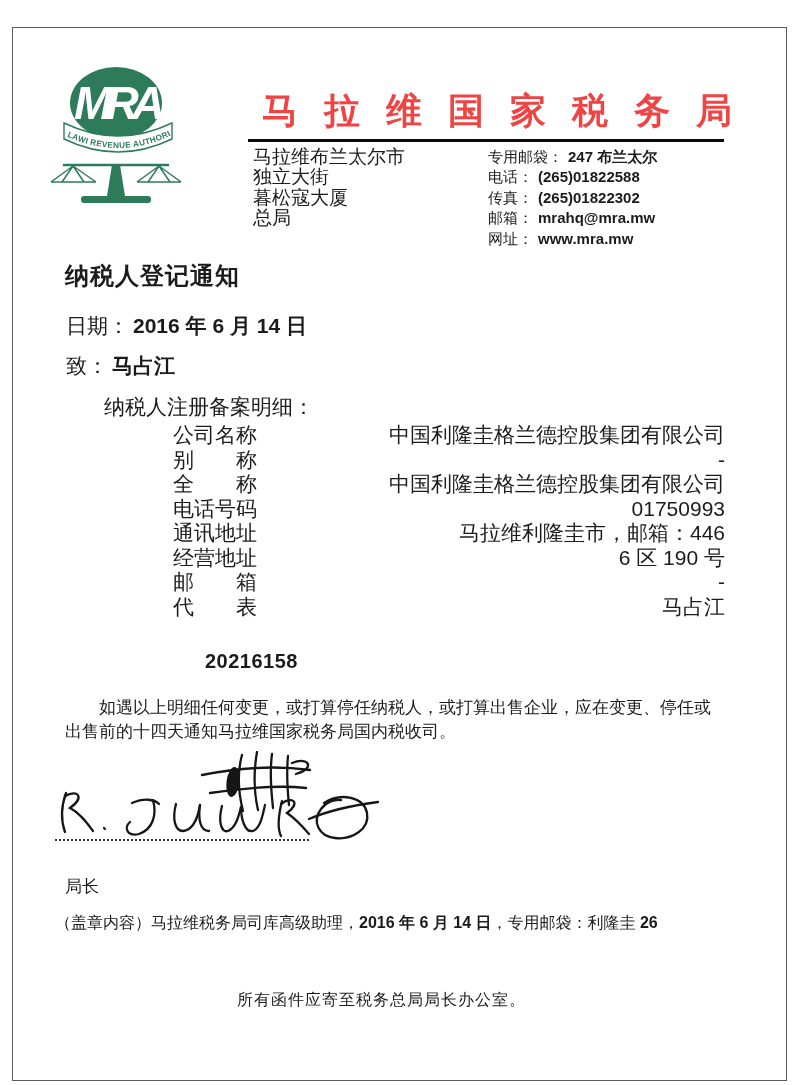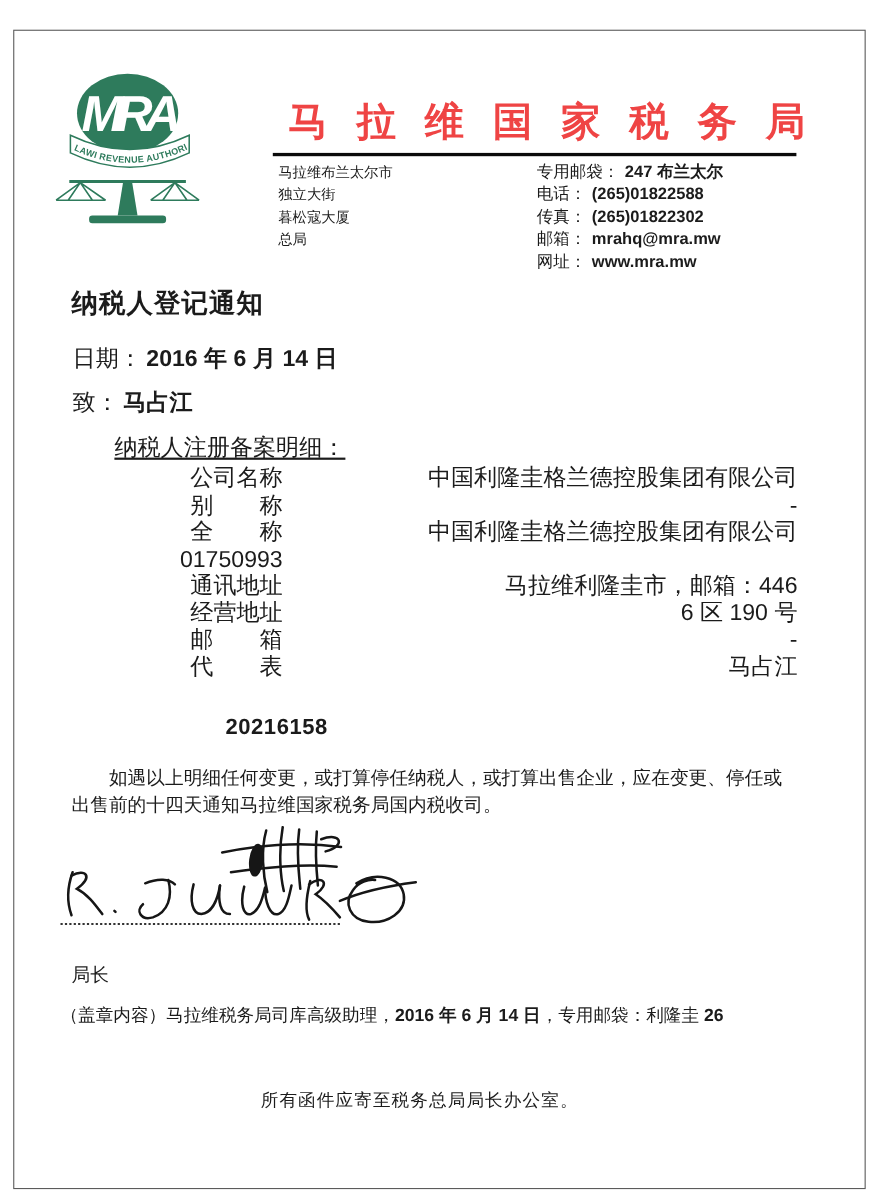--- a/index.html
+++ b/index.html
@@ -14,32 +14,32 @@
     border:1.5px solid #5b5b5b;
   }
 
   
   .logo-svg { position:absolute; left:50px; top:46px; width:140px; height:150px; }
   .org-name {
     position:absolute; left:262px; top:72px; font-size:36px; font-weight:700;
     letter-spacing:26px; color:#ef4444; white-space:nowrap;
   }
   .divider { position:absolute; left:248px; top:124px; width:476px; height:3px; background:#0b0b0b; }
-  .addr { position:absolute; left:253px; top:132px; font-size:13px; line-height:20.4px; }
+  .addr { position:absolute; left:253px; top:132px; font-size:19px; line-height:20.4px; }
   .contacts { position:absolute; left:488px; top:132px; font-size:15px; line-height:20.4px; }
   .contact-row { white-space:nowrap; }
   .hval { font-weight:700; margin-left:5px; }
 
   
   .notice-title { position:absolute; left:65px; top:245px; font-size:24px; font-weight:700; letter-spacing:1px; }
   .line17 { font-size:21px;text-align:right; }
   .date-line { position:absolute; left:66px; top:297px; }
   .to-line   { position:absolute; left:66px; top:337px; }
   .seg-b { font-weight:700; margin-left:4px; }
-  .details-intro { position:absolute; left:104px; top:378px;text-decoration:underline; }
+  .details-intro { position:absolute; left:104px; top:378px; }
   .details { position:absolute; left:65px; top:408px; line-height:24.5px; }
   .drow { display:grid; grid-template-columns:192px 1fr; width:660px; }
   .dvalue { font-weight:400; }
   .tin-intro { position:absolute; left:104px; top:600px; }
   .tin { position:absolute; left:205px; top:635px; font-size:20px; font-weight:700; letter-spacing:0.5px; }
   .para {
     position:absolute; left:65px; top:681px; width:662px;
     font-size:17px; line-height:23.5px; text-indent:2em;
   }
 
@@ -121,20 +121,21 @@
     </div>
     <div class="drow">
       <span class="dlabel">别　　称</span>
         <span class="dvalue">-</span>
     </div>
     <div class="drow">
       <span class="dlabel">全　　称</span>
         <span class="dvalue">中国利隆圭格兰德控股集团有限公司</span>
     </div>
     <div class="drow">
+      <span class="dlabel">电话号码</span>
         <span class="dvalue">01750993</span>
     </div>
     <div class="drow">
       <span class="dlabel">通讯地址</span>
         <span class="dvalue">马拉维利隆圭市，邮箱：446</span>
     </div>
     <div class="drow">
       <span class="dlabel">经营地址</span>
         <span class="dvalue">6 区 190 号</span>
     </div>

